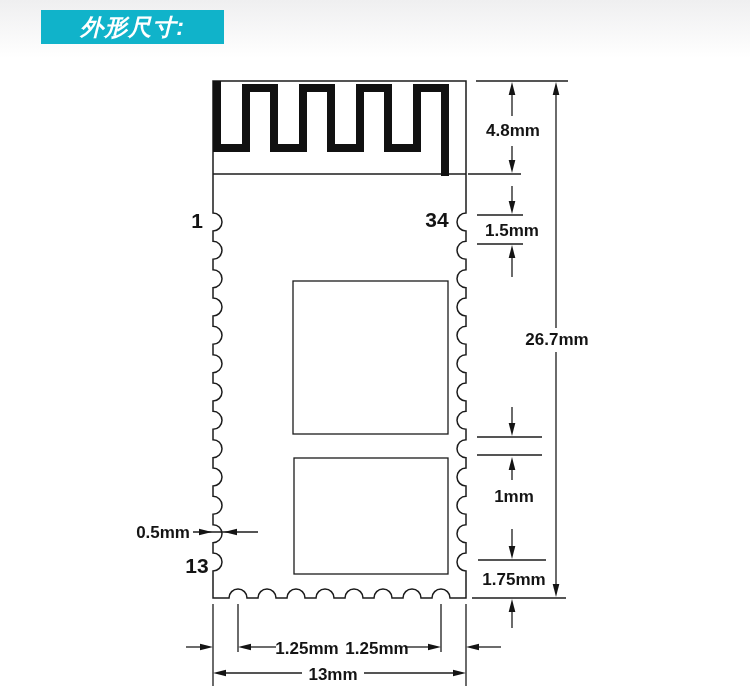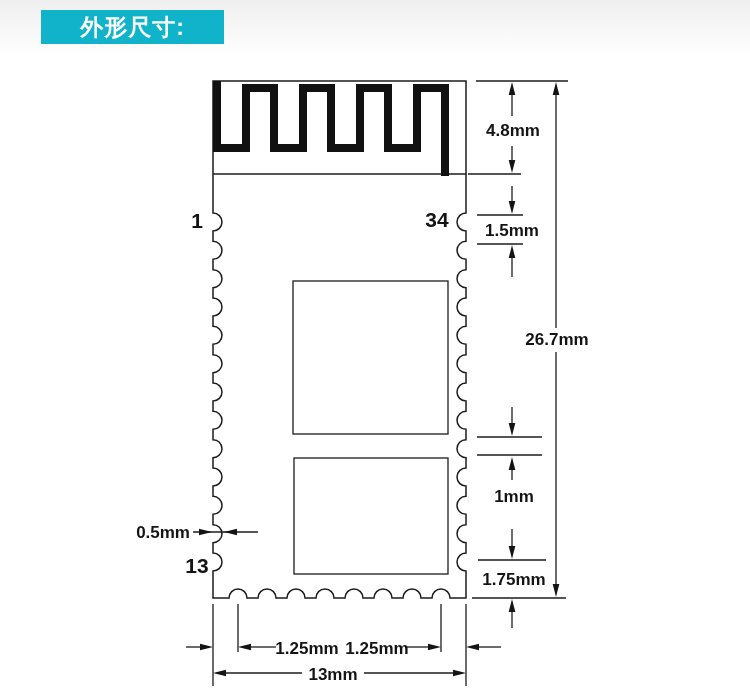--- a/index.html
+++ b/index.html
@@ -10,20 +10,21 @@
   }
   .top-fade{
     position:absolute;left:0;top:0;width:750px;height:58px;
     background:linear-gradient(#efeff0,#ffffff);
   }
   .title-badge{
     position:absolute;left:41px;top:10px;width:183px;height:34px;
     background:#10b3ca;color:#ffffff;
     font-size:23px;font-weight:bold;line-height:34px;text-align:center;
     letter-spacing:1px;
+    font-style:italic;
   }
   .drawing{position:absolute;left:0;top:0;}
   svg text{
     font-family:"Liberation Sans", sans-serif;
     font-weight:bold;fill:#141414;
   }
   .dim-text{font-size:17px;}
   .pin-text{font-size:21px;}
 </style>
 </head>

